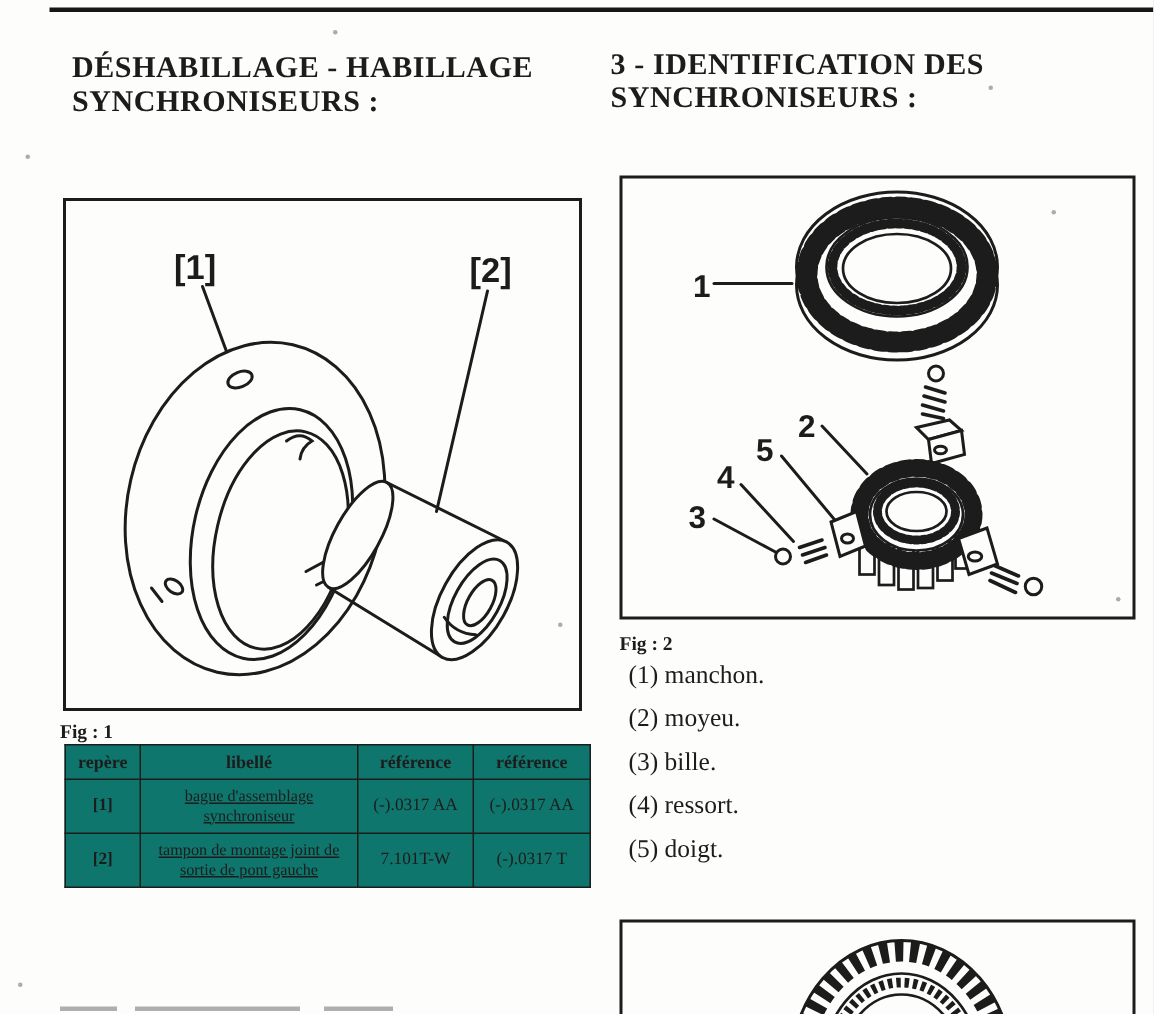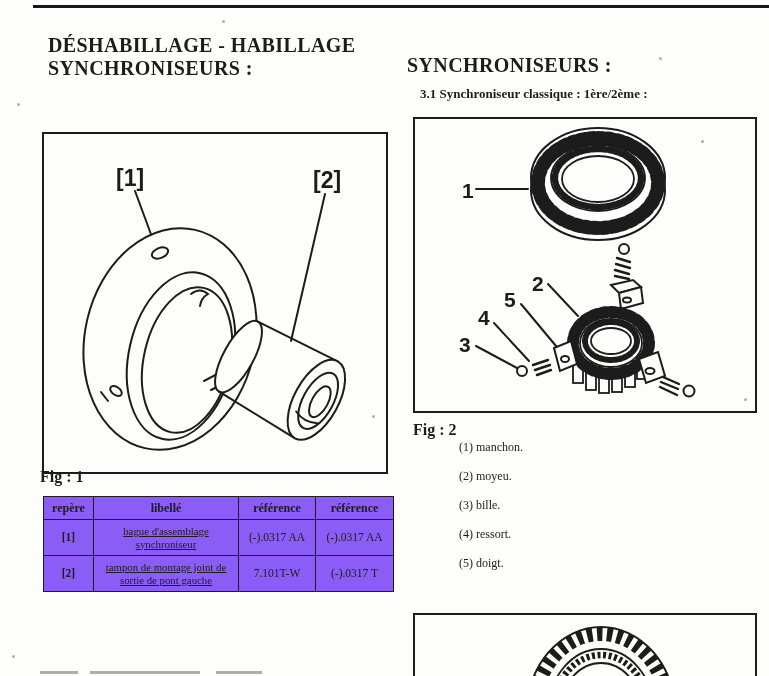--- a/index.html
+++ b/index.html
@@ -6,25 +6,25 @@
   .page{
     position:relative;width:769px;height:676px;overflow:hidden;
     background:#fdfdfb;color:#1c1c1c;
     font-family:"Liberation Serif",serif;
   }
   .abs{position:absolute;}
   .rule-top{left:33px;top:5px;width:736px;height:3px;background:#161616;}
   .h1{font-weight:bold;font-size:20px;letter-spacing:.4px;white-space:nowrap;}
   .h2{font-weight:bold;font-size:13px;white-space:nowrap;}
   .h2b{font-weight:bold;font-size:14px;white-space:nowrap;}
-  .figcap{font-weight:bold;font-size:16px;white-space:nowrap;}
+  .figcap{font-weight:bold;font-size:13px;white-space:nowrap;}
   .body-text{font-size:14px;white-space:nowrap;}
-  .legend-item{font-size:12px;white-space:nowrap;margin-left:40px;}
+  .legend-item{font-size:17px;white-space:nowrap;}
   .figbox{border:2px solid #1c1c1c;background:#fdfdfb;}
-  .tool-table{border-collapse:collapse;table-layout:fixed;background:#8b5cf6;padding-left:40px;}
+  .tool-table{border-collapse:collapse;table-layout:fixed;background:#0f766e;padding-left:40px;}
   .tool-table th,.tool-table td{
     border:1.6px solid #1c1c1c;text-align:center;vertical-align:middle;
     padding:1px 2px;line-height:1.18;overflow:hidden;
   }
   .tool-table th{font-size:12px;font-weight:bold;height:20px;}
   .tool-table td{font-size:11.5px;height:33px;}
   td.c-rep{font-weight:bold;}
   td.c-lib{font-size:10.8px;text-decoration:underline;}
   .speck{width:3px;height:3px;border-radius:50%;background:#4a4a4a;opacity:.45;}
   .clipline{height:3px;background:#9a9a9a;opacity:.8;}
@@ -66,21 +66,21 @@
           <ellipse cx="278" cy="244" rx="22" ry="44" fill="#fdfdfb"></ellipse>
           <ellipse cx="280" cy="244" rx="15" ry="31"></ellipse>
           <ellipse cx="282" cy="244" rx="8" ry="17" fill="#fdfdfb"></ellipse>
           <path d="M266 264 q12 6 24 0"></path>
         </g>
       </g>
       <text class="callout" x="72" y="52" font-size="23">[1]</text>
       <text class="callout" x="269" y="54" font-size="23">[2]</text>
     </svg>
   </div>
-  <div class="abs figcap" style="left:40px;top:468px">Fig : 1</div>
+  <div class="abs figcap" style="left:40px;top:480px">Fig : 1</div>
 
   <table class="tool-table abs" style="left:43px;top:496px;width:350px">
     <colgroup>
         <col style="width:50px">
         <col style="width:145px">
         <col style="width:77px">
         <col style="width:78px">
       </colgroup>
     <thead>
       <tr>
@@ -104,22 +104,22 @@
         <td>(-).0317 T</td>
       </tr>
     </tbody>
   </table>
 
 
   <div class="abs clipline" style="left:40px;top:671px;width:38px"></div>
   <div class="abs clipline" style="left:90px;top:671px;width:110px"></div>
   <div class="abs clipline" style="left:216px;top:671px;width:46px"></div>
 
+  <div class="abs h1" style="left:407px;top:32px">3 - IDENTIFICATION DES</div>
   <div class="abs h1" style="left:407px;top:54px">SYNCHRONISEURS :</div>
-  <div class="abs h2" style="left:420px;top:86px">3.1 Synchroniseur classique : 1ère/2ème :</div>
 
   <div class="abs figbox" style="left:413px;top:117px;width:340px;height:292px">
     <svg width="340" height="292" viewBox="0 0 340 292">
       <g class="ink" stroke-linecap="round">
 
         <line x1="61" y1="70" x2="113" y2="70"></line>
         <line x1="133" y1="165" x2="163" y2="197"></line>
         <line x1="106" y1="185" x2="146" y2="233"></line>
         <line x1="79" y1="204" x2="114" y2="242"></line>
         <line x1="61" y1="227" x2="102" y2="249"></line>

